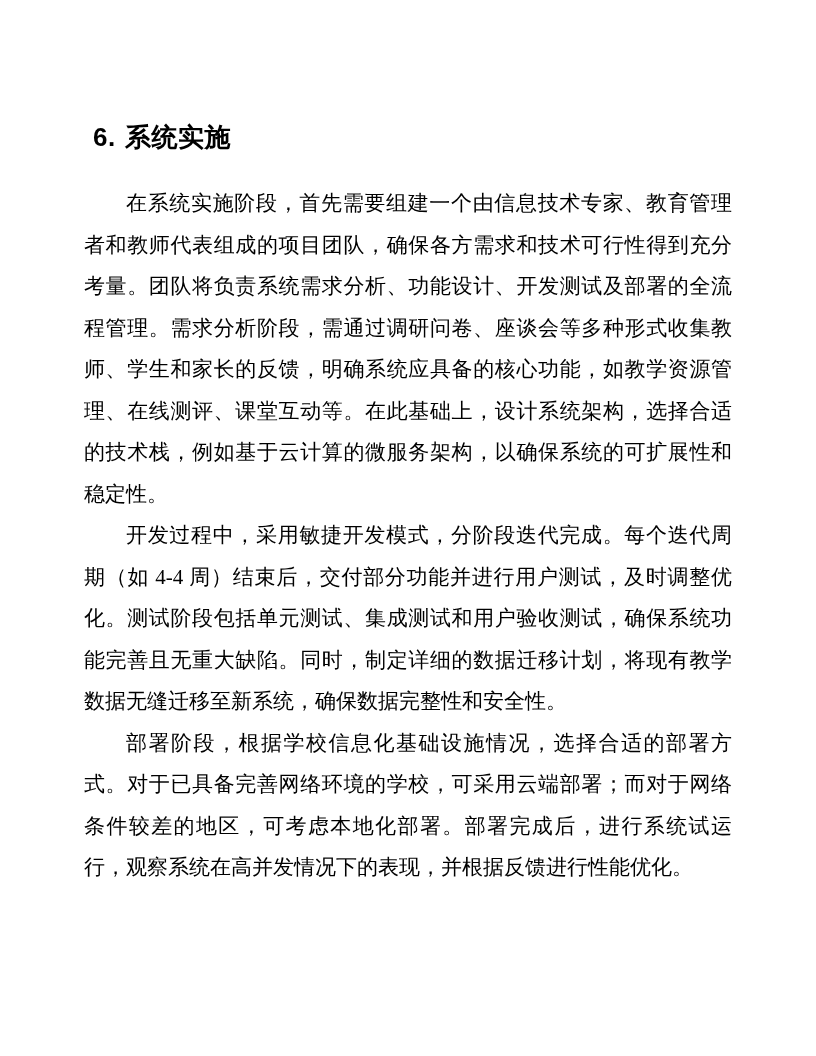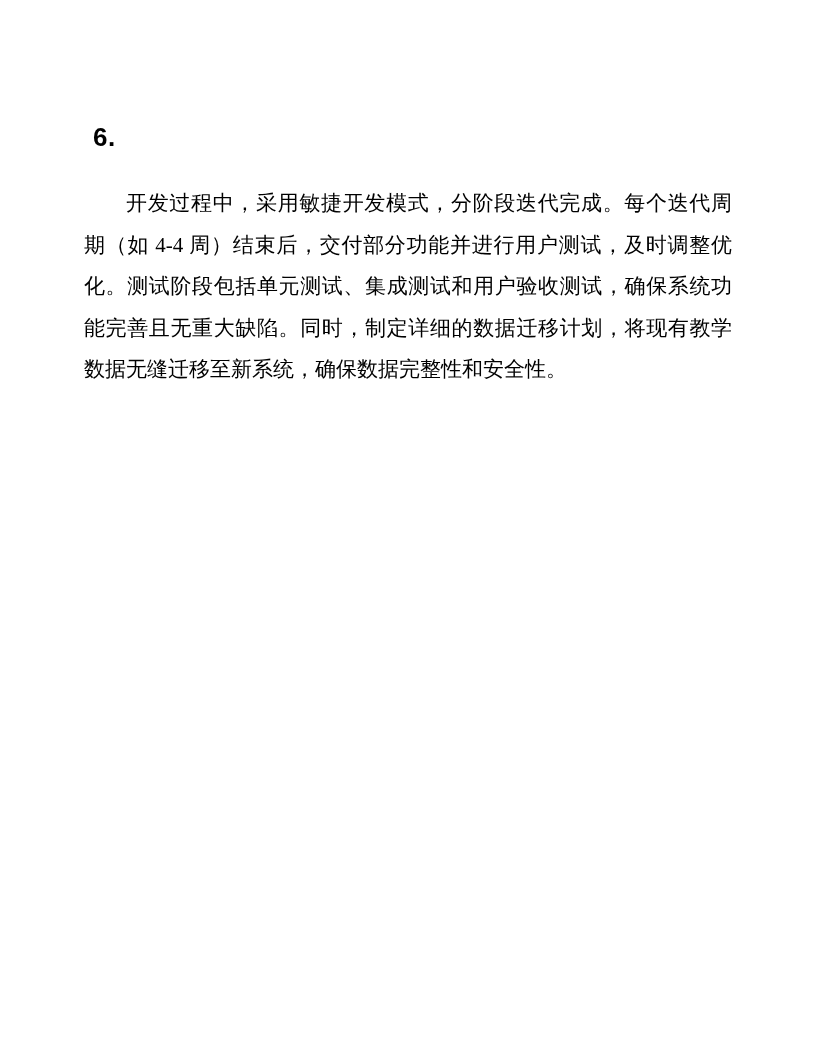--- a/index.html
+++ b/index.html
@@ -44,17 +44,20 @@
     color: #000000;
     font-family: "Liberation Serif", serif;
   }
 </style>
 </head>
 <body>
 
 <div class="page">
   <h1 class="heading">
     <span class="hnum">6.</span>
+    <span class="htitle">系统实施</span>
   </h1>
   <div class="body-text">
+    <p class="para">在系统实施阶段，首先需要组建一个由信息技术专家、教育管理者和教师代表组成的项目团队，确保各方需求和技术可行性得到充分考量。团队将负责系统需求分析、功能设计、开发测试及部署的全流程管理。需求分析阶段，需通过调研问卷、座谈会等多种形式收集教师、学生和家长的反馈，明确系统应具备的核心功能，如教学资源管理、在线测评、课堂互动等。在此基础上，设计系统架构，选择合适的技术栈，例如基于云计算的微服务架构，以确保系统的可扩展性和稳定性。</p>
     <p class="para">开发过程中，采用敏捷开发模式，分阶段迭代完成。每个迭代周期（如 4-4 周）结束后，交付部分功能并进行用户测试，及时调整优化。测试阶段包括单元测试、集成测试和用户验收测试，确保系统功能完善且无重大缺陷。同时，制定详细的数据迁移计划，将现有教学数据无缝迁移至新系统，确保数据完整性和安全性。</p>
+    <p class="para">部署阶段，根据学校信息化基础设施情况，选择合适的部署方式。对于已具备完善网络环境的学校，可采用云端部署；而对于网络条件较差的地区，可考虑本地化部署。部署完成后，进行系统试运行，观察系统在高并发情况下的表现，并根据反馈进行性能优化。</p>
   </div>
 </div>
 
 </body></html>

